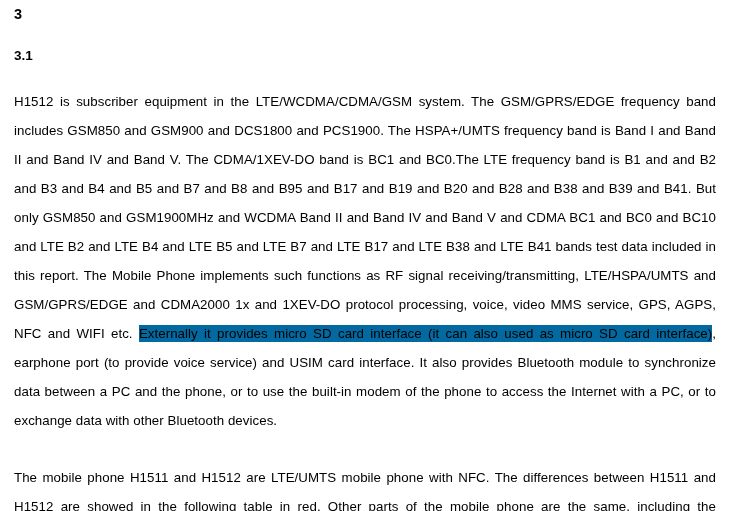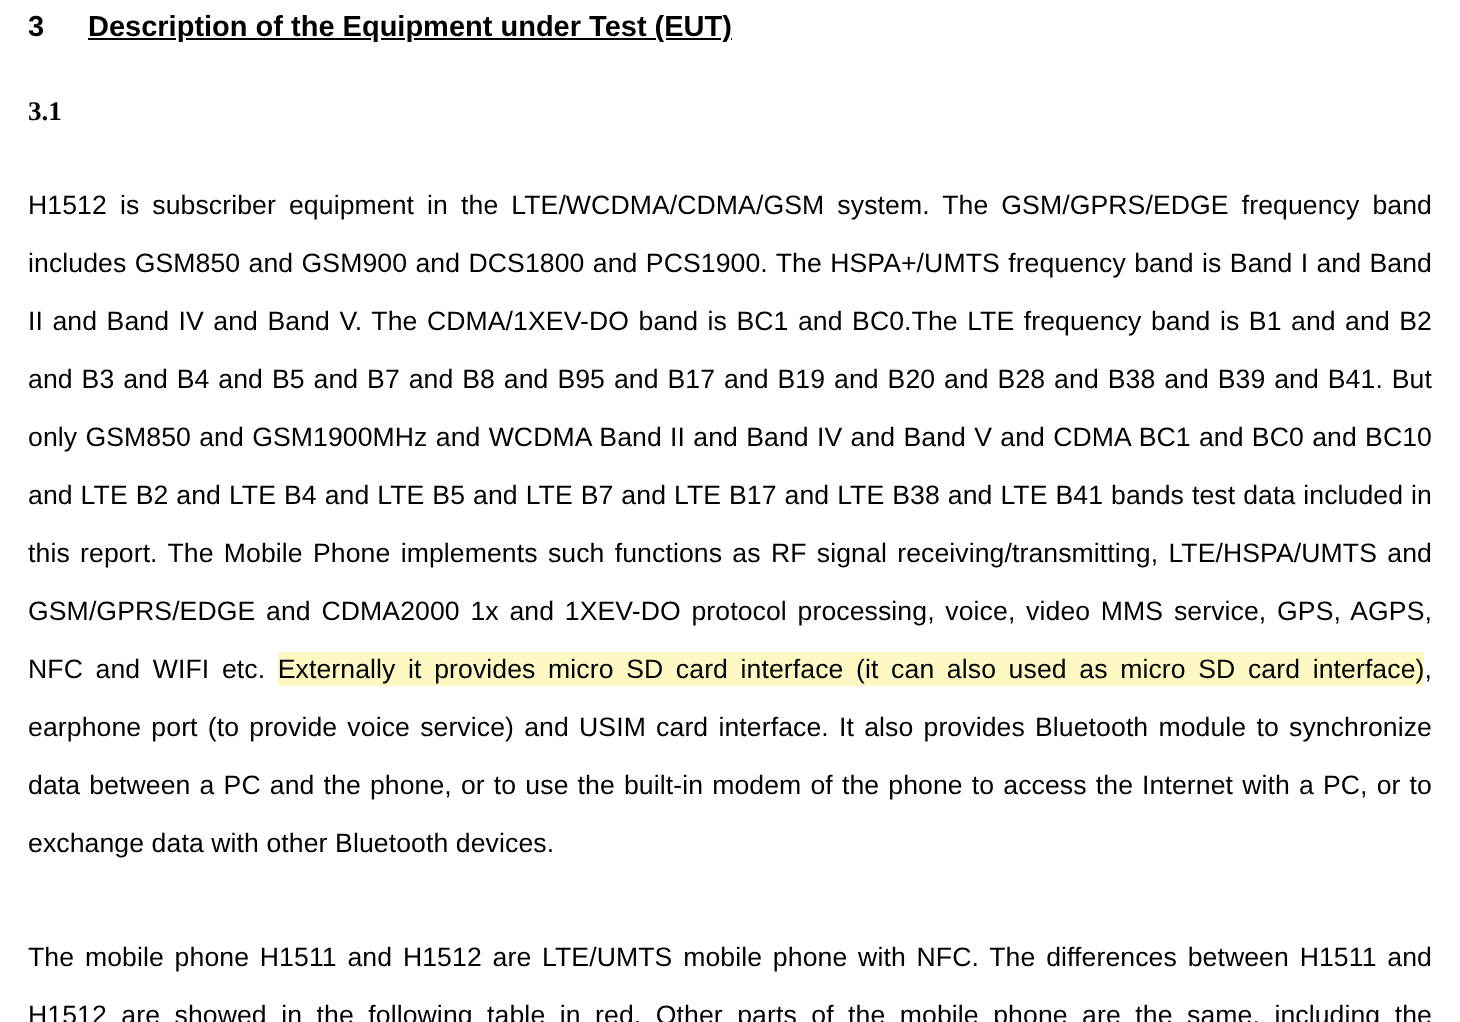--- a/index.html
+++ b/index.html
@@ -34,51 +34,49 @@
   }
   .heading1 .txt {
     text-decoration: underline;
   }
   .heading2 {
     display: flex;
     align-items: baseline;
     margin-top: 26px;
     font-size: 13.5px;
     font-weight: bold;
-    font-family: Liberation Serif, serif;
   }
   .heading2 .num {
     width: 45px;
     flex: 0 0 45px;
   }
   .body-text {
     font-size: 13.3px;
     line-height: 29px;
     text-align: justify;
     margin-top: 24px;
     letter-spacing: 0.05px;
   }
   .body-text.second {
     margin-top: 28px;
   }
   .hl {
-    background: #fef9c3;
+    background: #0369a1;
     padding: 1px 0;
     box-decoration-break: clone;
     -webkit-box-decoration-break: clone;
   }
 </style>
 </head>
 <body>
 
 <div class="page">
 
   <div class="heading1">
     <span class="num">3</span>
-    <span class="txt">Description of the Equipment under Test (EUT)</span>
   </div>
 
   <div class="heading2">
     <span class="num">3.1</span>
   </div>
 
   <p class="body-text"><span>H1512 is subscriber equipment in the LTE/WCDMA/CDMA/GSM system. The GSM/GPRS/EDGE frequency band includes GSM850 and GSM900 and DCS1800 and PCS1900. The HSPA+/UMTS frequency band is Band I and Band II and Band IV and Band V. The CDMA/1XEV-DO band is BC1 and BC0.The LTE frequency band is B1 and and B2 and B3 and B4 and B5 and B7 and B8 and B95 and B17 and B19 and B20 and B28 and B38 and B39 and B41. But only GSM850 and GSM1900MHz and WCDMA Band II and Band IV and Band V and CDMA BC1 and BC0 and BC10 and LTE B2 and LTE B4 and LTE B5 and LTE B7 and LTE B17 and LTE B38 and LTE B41 bands test data included in this report. The Mobile Phone implements such functions as RF signal receiving/transmitting, LTE/HSPA/UMTS and GSM/GPRS/EDGE and CDMA2000 1x and 1XEV-DO protocol processing, voice, video MMS service, GPS, AGPS, NFC and WIFI etc. </span><span class="hl">Externally it provides micro SD card interface (it can also used as micro SD card interface)</span><span>, earphone port (to provide voice service) and USIM card interface. It also provides Bluetooth module to synchronize data between a PC and the phone, or to use the built-in modem of the phone to access the Internet with a PC, or to exchange data with other Bluetooth devices.</span></p>
 
   <p class="body-text second">The mobile phone H1511 and H1512 are LTE/UMTS mobile phone with NFC. The differences between H1511 and H1512 are showed in the following table in red. Other parts of the mobile phone are the same, including the appearance, the antenna, Chipset, NFC mode, Bluetooth mode, Wi-Fi mode, Battery, Main board and so on. The different frequency accord to the software to control</p>
 

